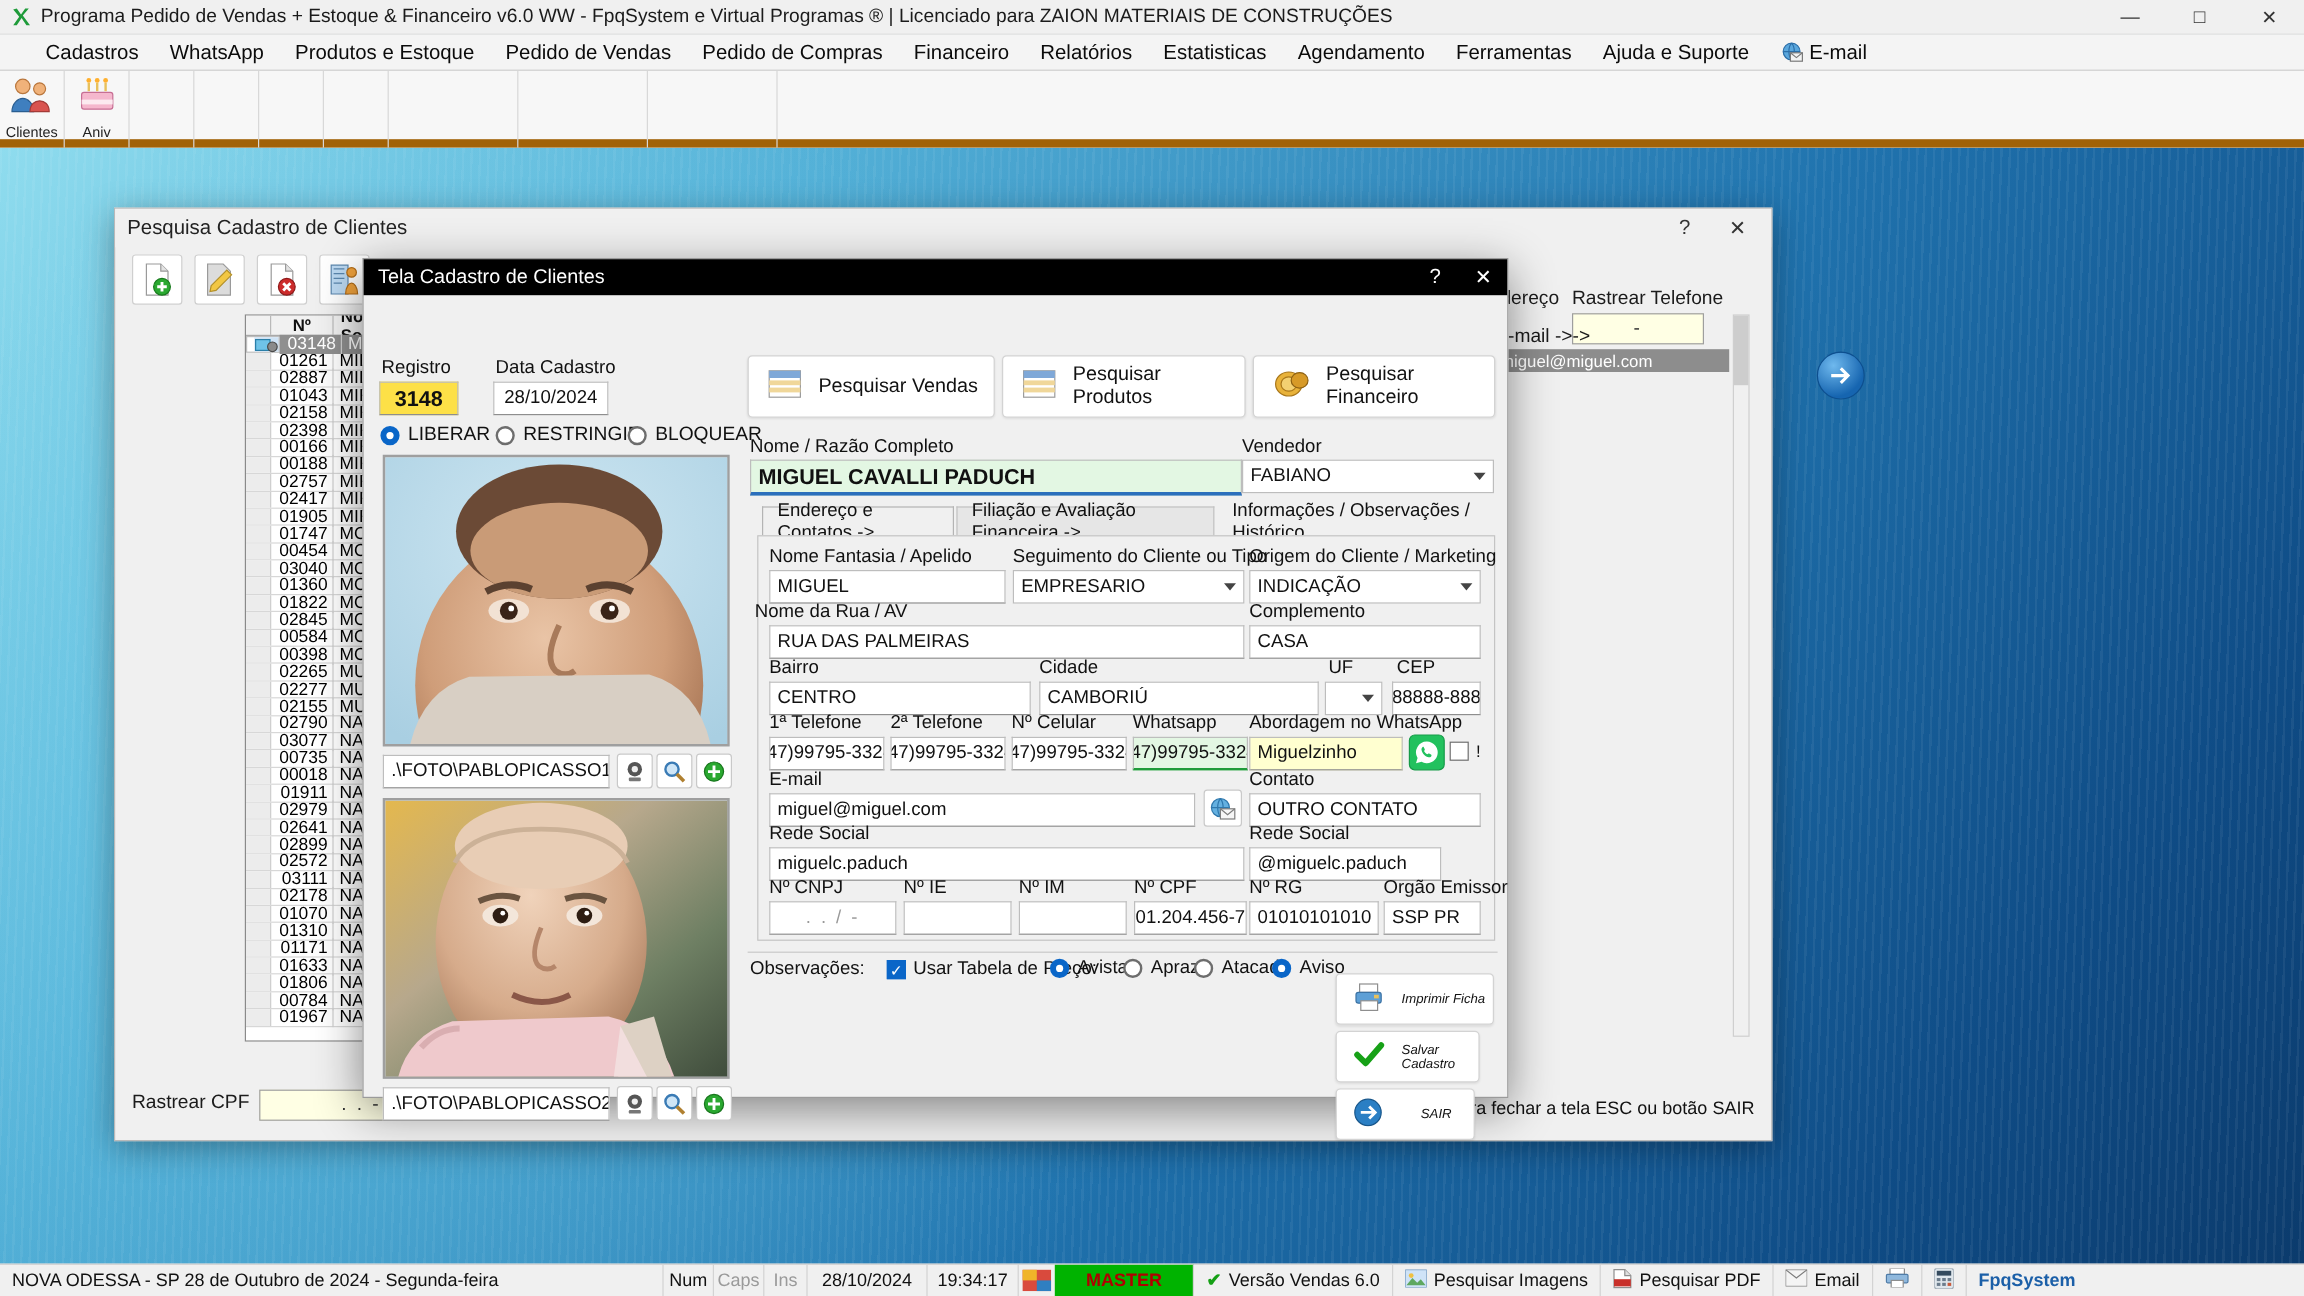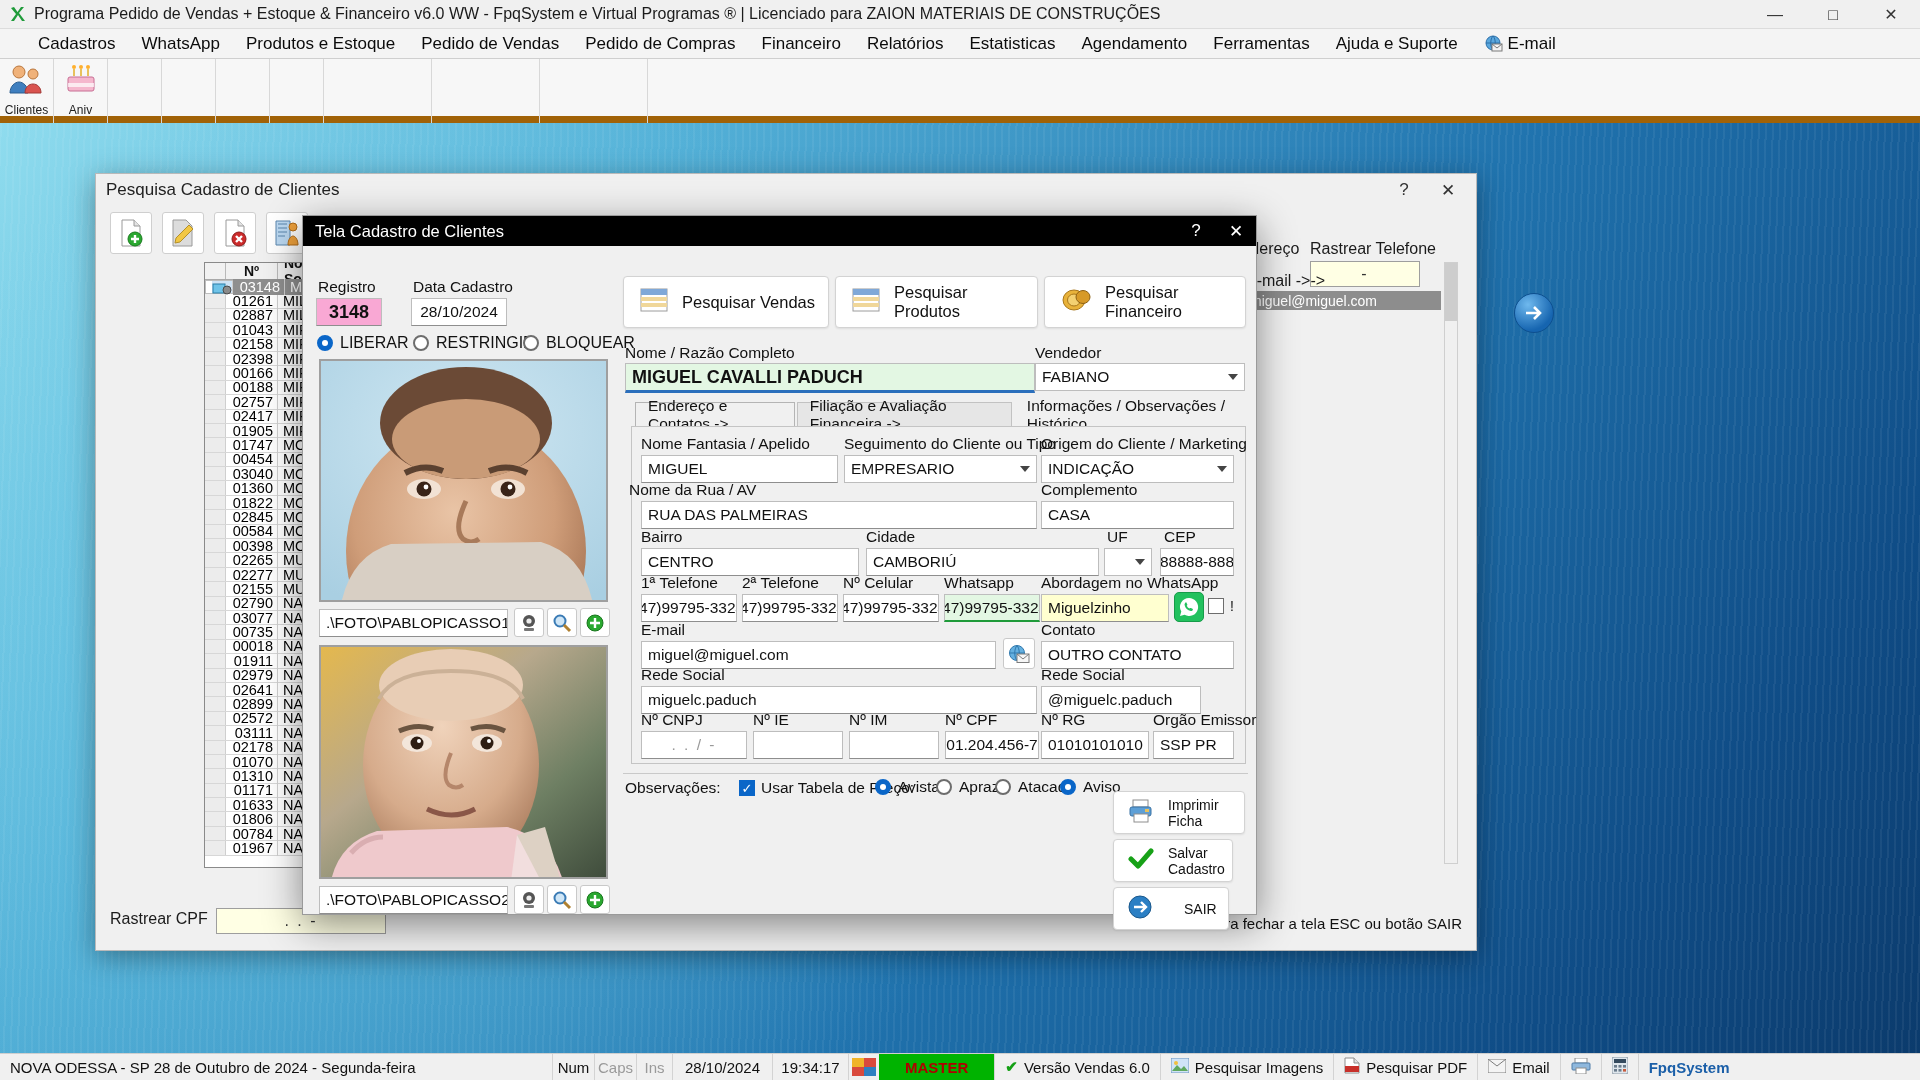--- a/index.html
+++ b/index.html
@@ -150,33 +150,33 @@
     box-shadow:0 10px 36px rgba(0,0,0,.45);
     display:flex; flex-direction:column;
   }
   #cadTitle{
     height:30px; background:#000; color:#fff; display:flex; align-items:center;
     padding-left:12px; font-size:16.5px;
   }
   #cadTitle .spacer{flex:1}
   #cadTitle .tb{ width:40px;height:30px; display:flex;align-items:center;justify-content:center;
                  color:#fff; font-size:17px;}
-  #cadBody{ flex:1; position:relative; }
+  #cadBody{ flex:1; position:relative;margin-top:20px; }
 
   .lbl{ position:absolute; font-size:15.5px; color:#111; white-space:nowrap; }
   .inp{
     position:absolute; background:#fff; border:1px solid #bdbdbd;
     border-bottom:1px solid #8e8e8e;
     font-size:15.5px; color:#111; display:flex; align-items:center;
     padding:0 6px; white-space:nowrap; overflow:hidden;
   }
   .inp.center{ justify-content:center; }
   .inp.green{ background:#e3f7e3; }
   .inp.yellow{ background:#ffffd0; }
-  .inp.grey{ background:#f9a8d4; }
+  .inp.grey{ background:#fde047; }
   .sel{
     position:absolute; background:#fff; border:1px solid #bdbdbd;
     font-size:15.5px; color:#111; display:flex; align-items:center;
     padding:0 6px; white-space:nowrap;
   }
   .sel .arr{ position:absolute; right:6px; top:50%; transform:translateY(-50%);
              border-left:5px solid transparent;border-right:5px solid transparent;
              border-top:6px solid #444; }
 
   .radio{ position:absolute; display:flex; align-items:center; gap:7px; font-size:16px; color:#111;}
@@ -191,21 +191,21 @@
   .chk.on .bx{ background:#0a66c8; border-color:#0a66c8; }
 
   .bigbtn{
     position:absolute; background:#fff; border:1px solid #d3d3d3; border-radius:4px;
     display:flex; align-items:center; gap:14px; padding-left:16px;
     font-size:16.5px; color:#111; box-shadow:0 1px 2px rgba(0,0,0,.08);
   }
   .sidebtn{
     position:absolute; background:#fff; border:1px solid #d3d3d3; border-radius:4px;
     display:flex; align-items:center; gap:14px; padding-left:14px;
-    font-size:14px; color:#111; box-shadow:0 1px 2px rgba(0,0,0,.08);
+    font-size:11px; color:#111; box-shadow:0 1px 2px rgba(0,0,0,.08);font-style:italic;
   }
   .photo{
     position:absolute; border:2px solid #9f9f9f; overflow:hidden; background:#cfd8dd;
   }
   .smallbtn{
     position:absolute; width:28px;height:26px; background:#fff; border:1px solid #c9c9c9;
     border-radius:3px; display:flex;align-items:center;justify-content:center;
   }
   .tabstrip{ position:absolute; display:flex; align-items:flex-end; }
   .tab{

